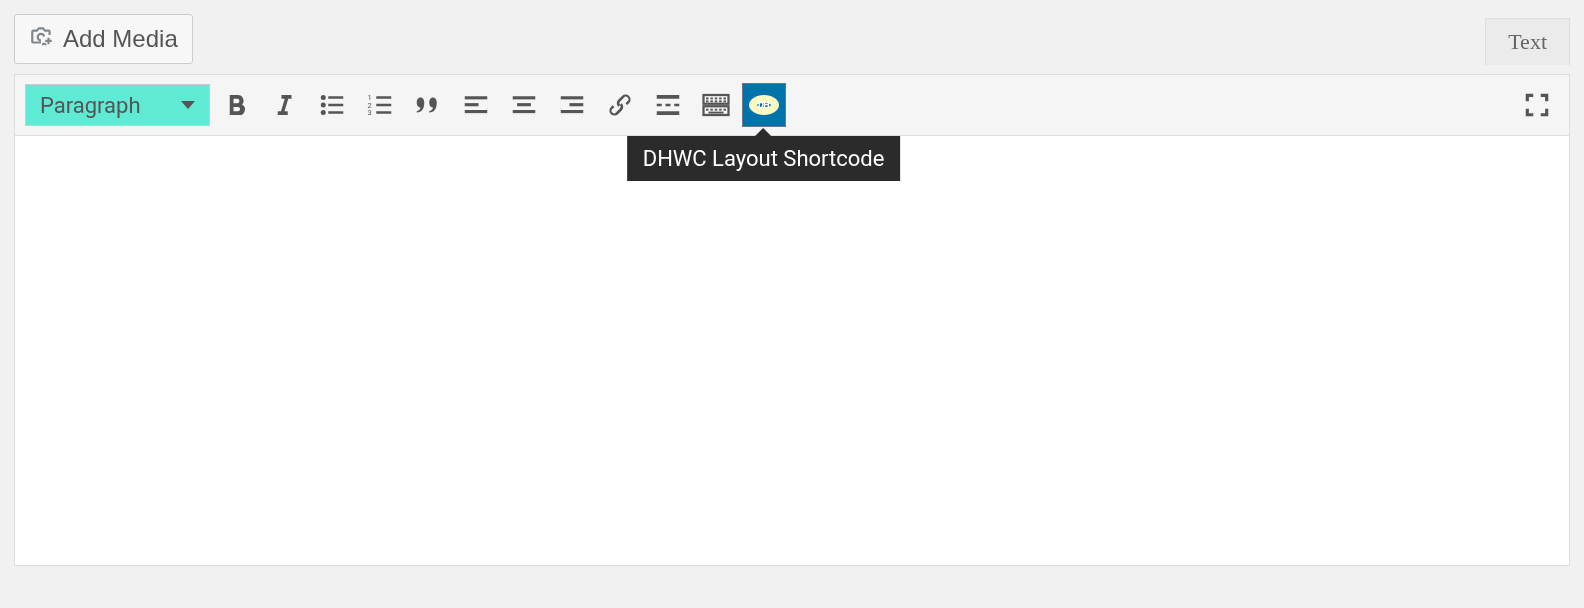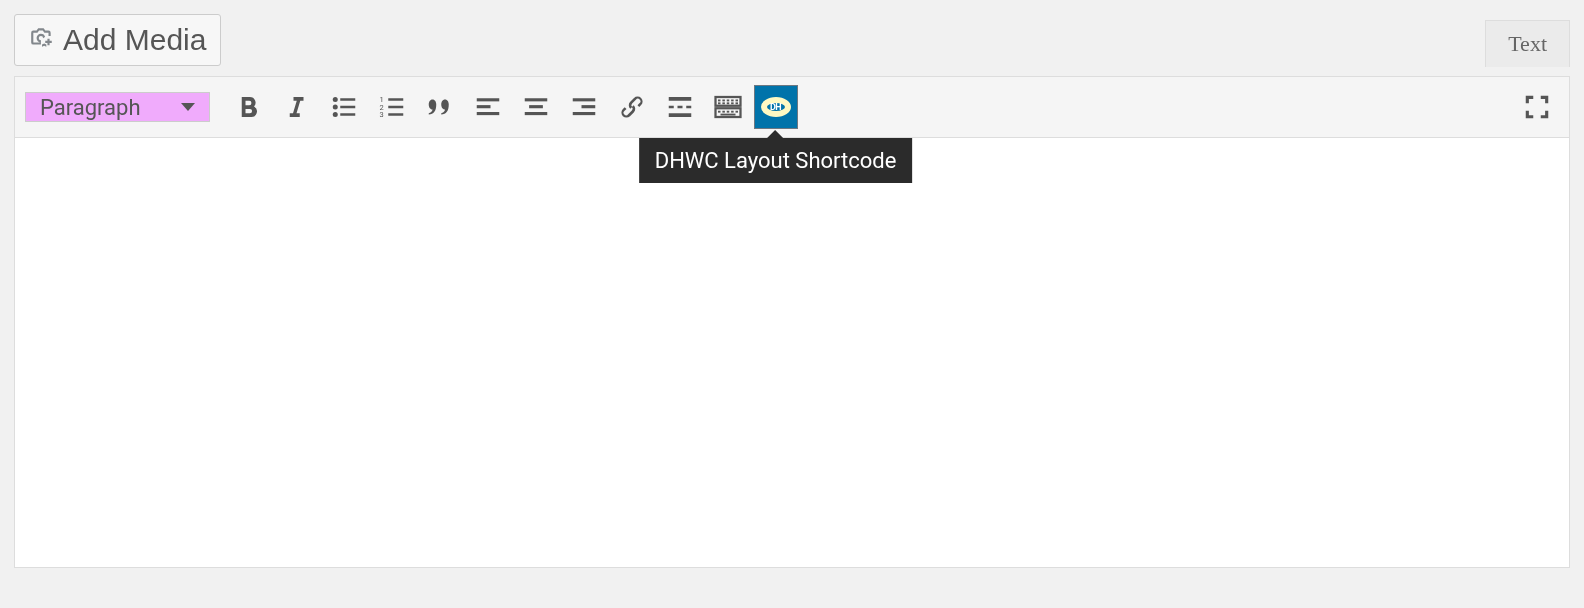--- a/index.html
+++ b/index.html
@@ -17,21 +17,21 @@
     display: flex;
     justify-content: space-between;
     align-items: flex-end;
     margin-bottom: 10px;
   }
   .add-media-btn {
     background: #f7f7f7;
     border: 1px solid #ccc;
     border-radius: 3px;
     padding: 8px 14px;
-    font-size: 30px;
+    font-size: 24px;
     color: #555;
     display: inline-flex;
     align-items: center;
     gap: 8px;
     cursor: pointer;
   }
   .media-icon svg { width: 26px; height: 26px; fill: #82878c; }
   .tabs {
     display: flex;
     gap: 6px;
@@ -58,31 +58,30 @@
   .toolbar {
     background: #f5f5f5;
     border: 1px solid #ddd;
     border-bottom: 1px solid #ddd;
     padding: 8px 10px;
     display: flex;
     align-items: center;
     gap: 4px;
   }
   .format-select {
-    background: #f0abfc;
+    background: #5eead4;
     border: 1px solid #ccc;
     padding: 6px 14px;
     font-size: 22px;
     color: #555;
     display: inline-flex;
     align-items: center;
     gap: 40px;
     cursor: pointer;
-    margin-right: 12px;
-    height: 30px;
+    height: 42px;
   }
   .caret-down {
     width: 0; height: 0;
     border-left: 7px solid transparent;
     border-right: 7px solid transparent;
     border-top: 8px solid #555;
   }
   .tbtn {
     width: 44px;
     height: 44px;
@@ -131,21 +130,21 @@
     border-right: 8px solid transparent;
     border-bottom: 8px solid #2b2b2b;
   }
   .dh-badge {
     width: 30px; height: 30px;
     background: #0073aa;
     border-radius: 2px;
     display:flex;align-items:center;justify-content:center;
   }
   .dh-circle {
-    width:32px;height:20px;border:6px solid #fef9c3;border-radius:50%;
+    width:32px;height:20px;border:8px solid #fef9c3;border-radius:50%;
     display:flex;align-items:center;justify-content:center;
     color:#fff;font-size:9px;font-weight:bold;letter-spacing:-0.5px;
   }
 </style>
 </head>
 <body>
 
 <div class="editor-wrap">
 
   <div class="top-row">

